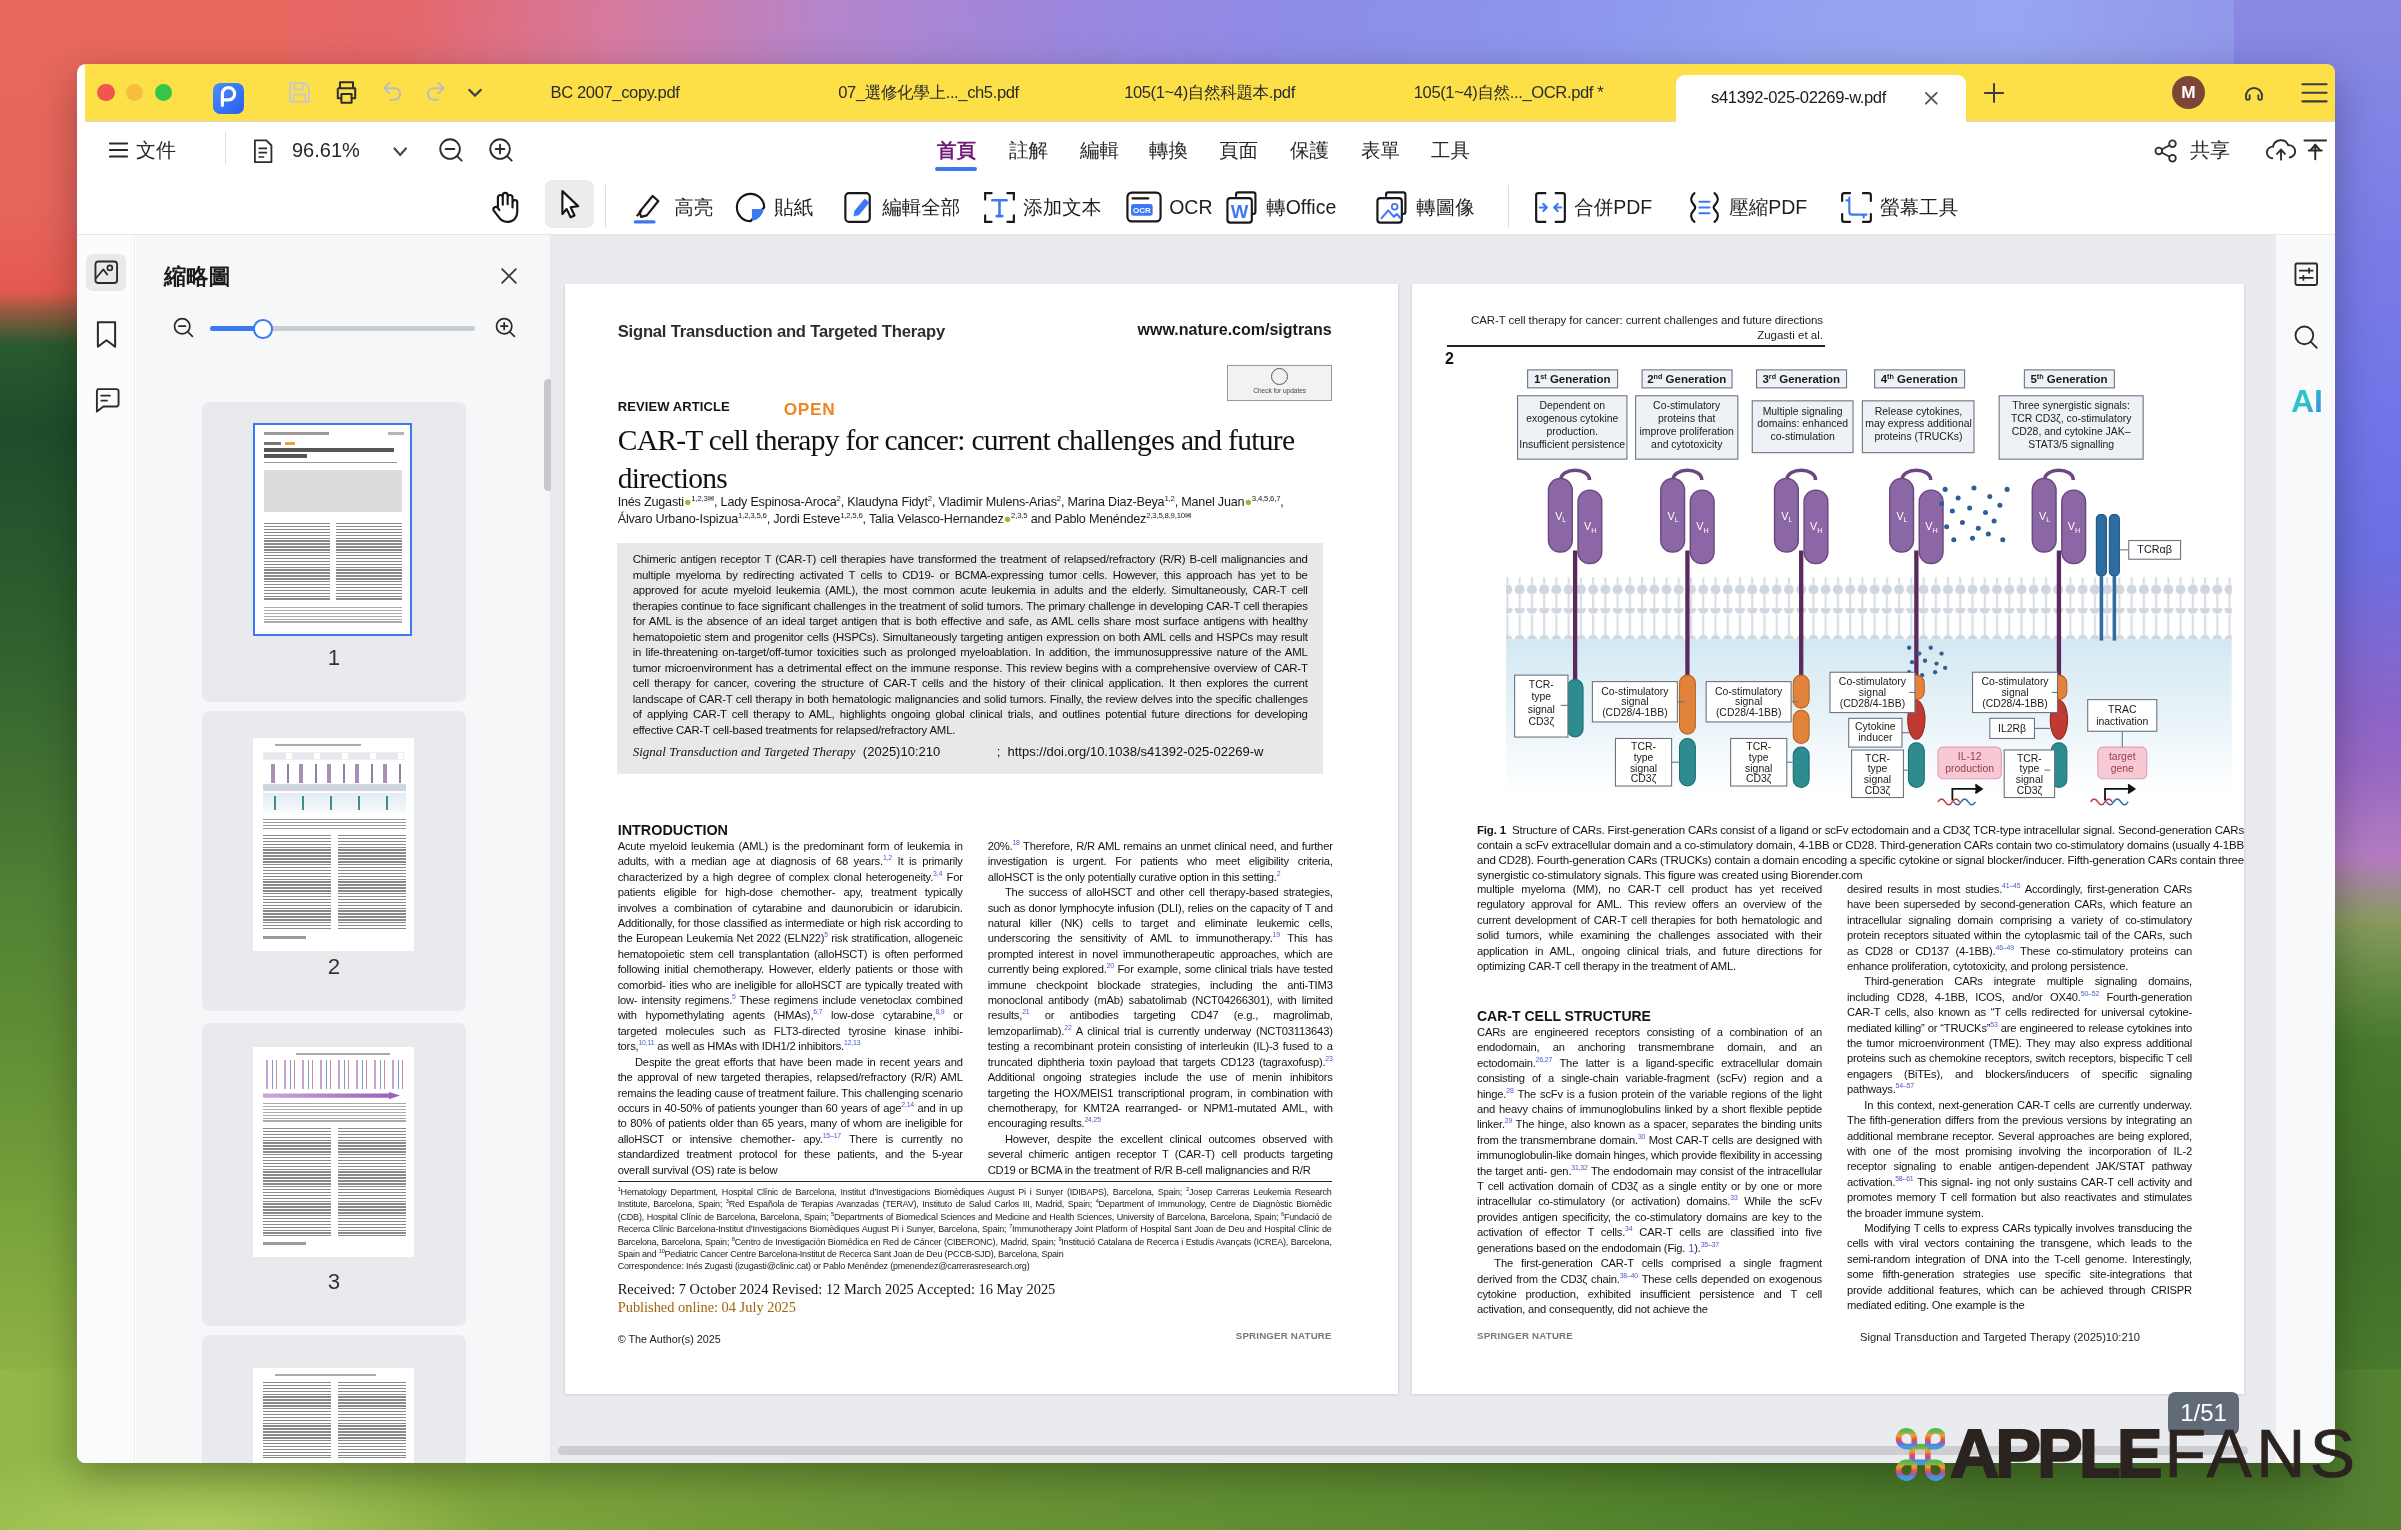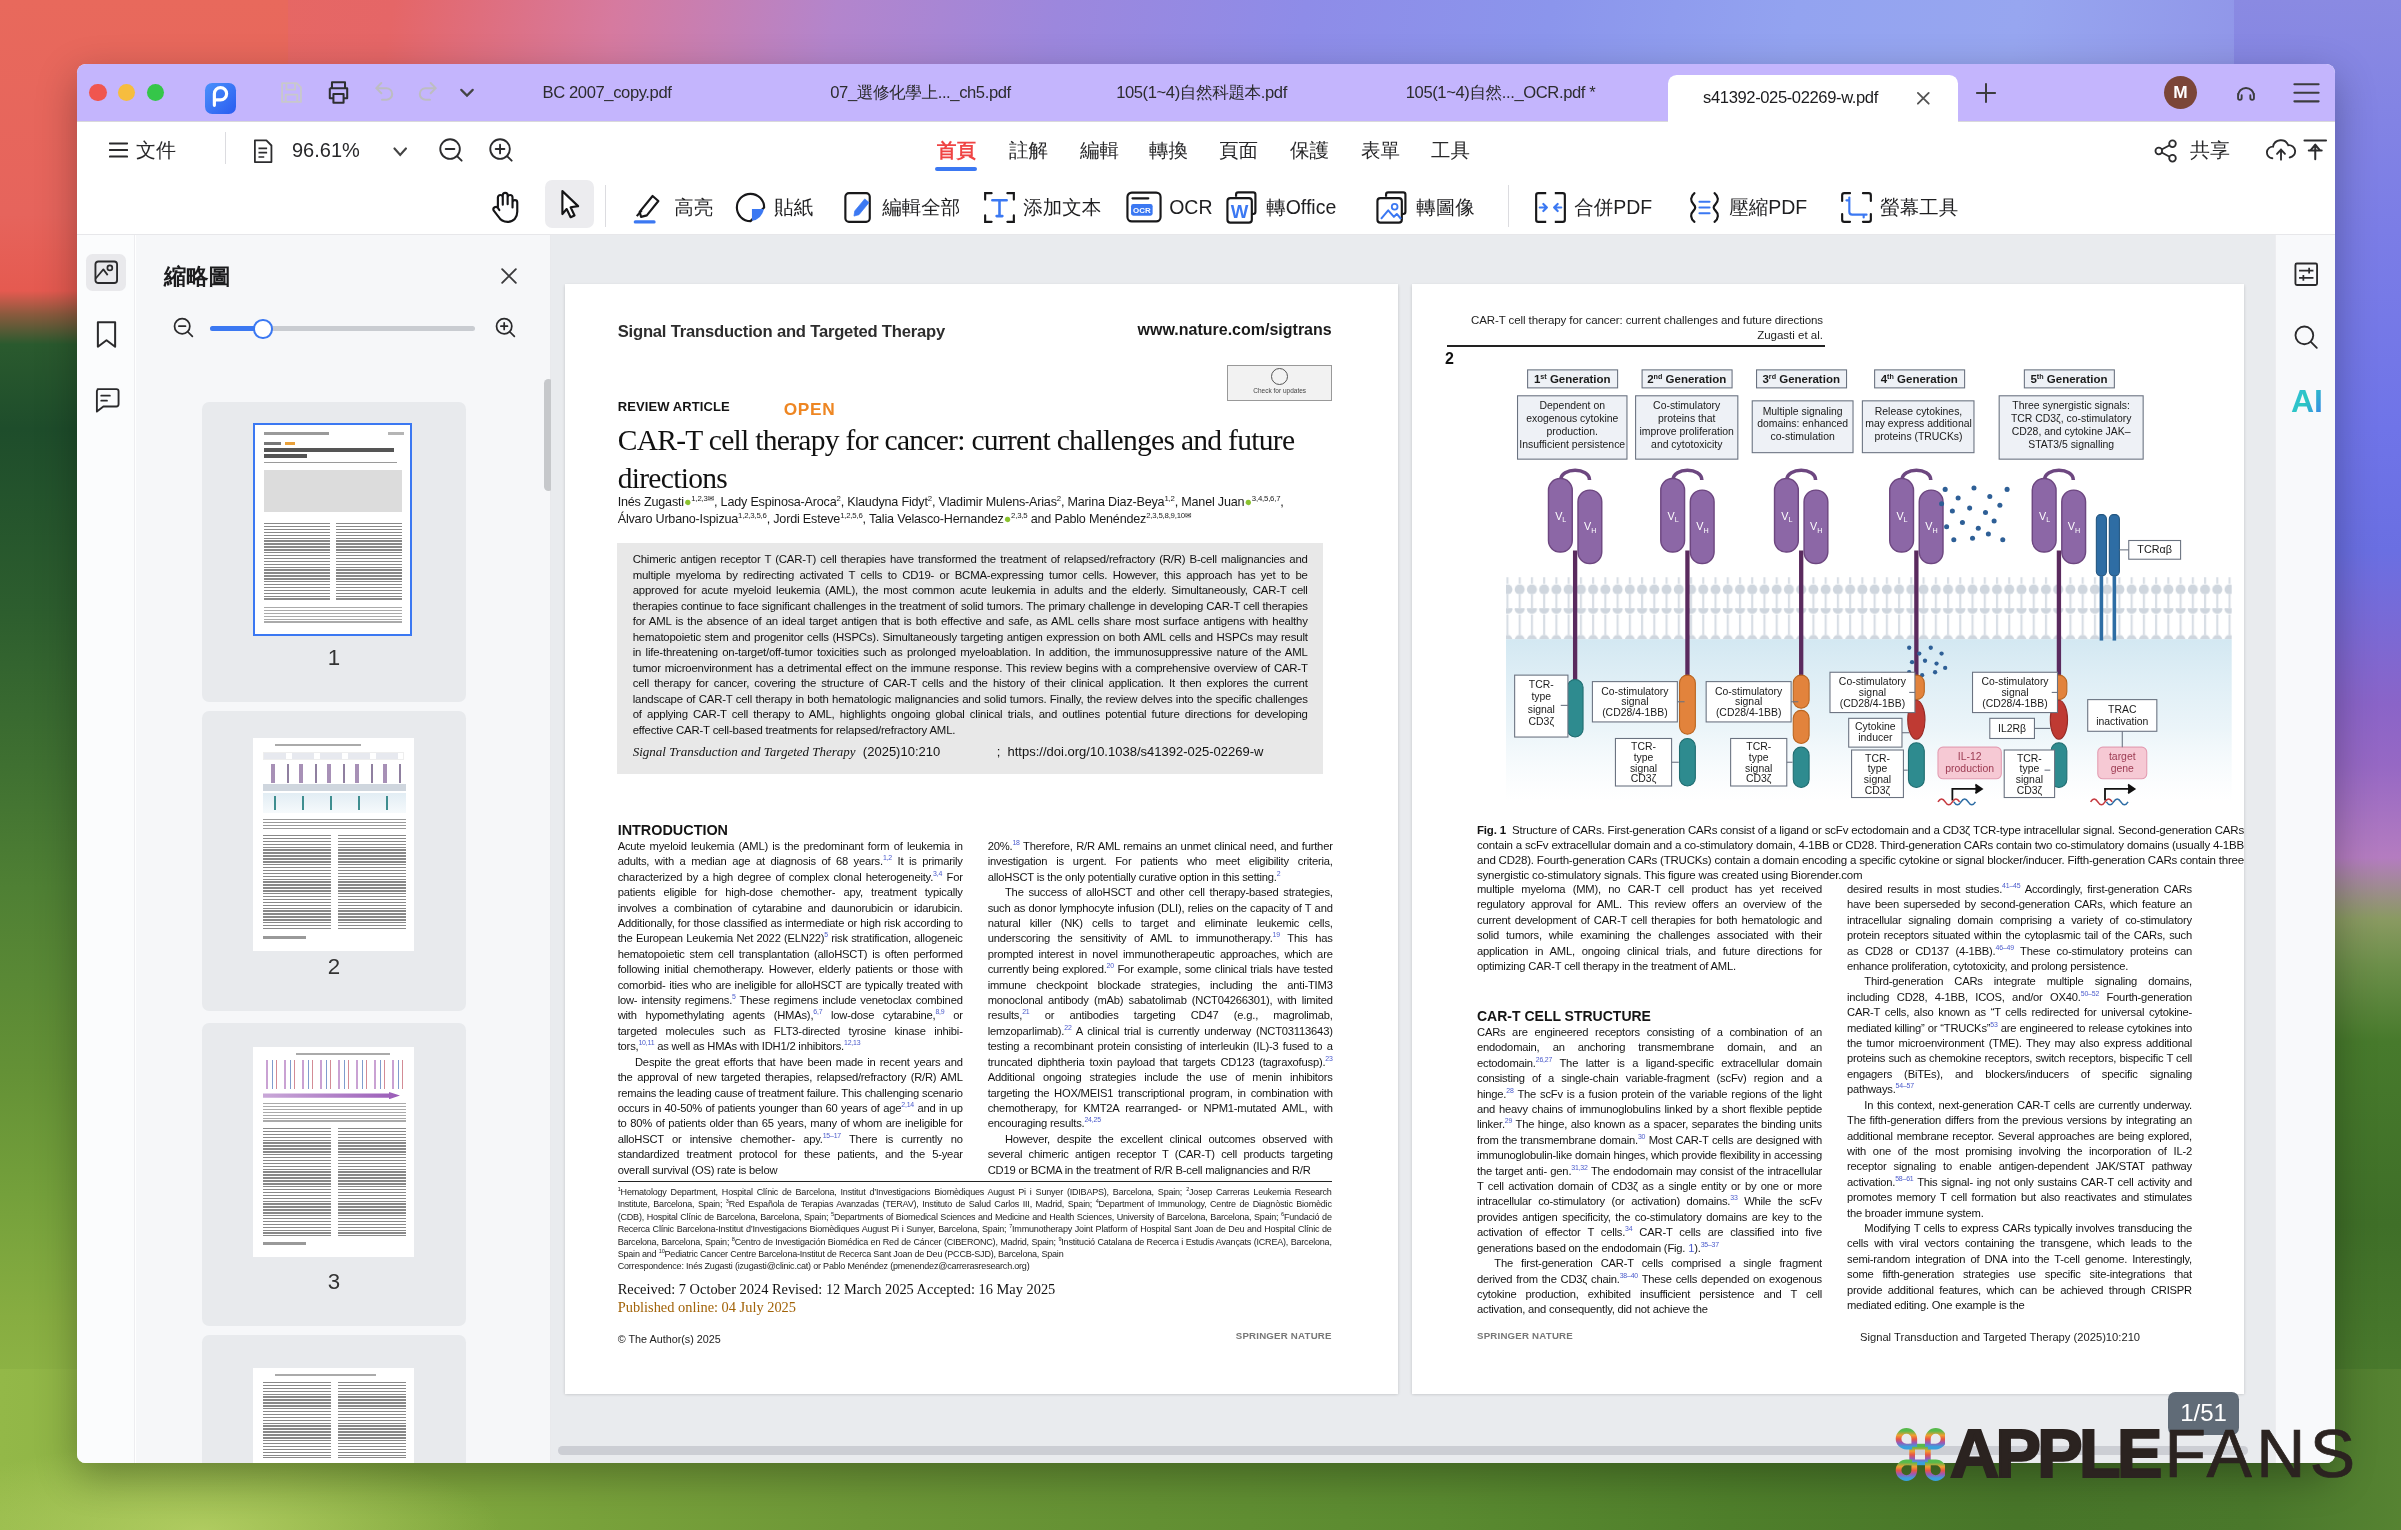--- a/index.html
+++ b/index.html
@@ -14,36 +14,36 @@
 #wp-left { left:0; top:0; width:288px; height:1531px;
   background:linear-gradient(to bottom,#e8695c 0%,#e6645c 14%,#e55a50 19%,#8c5a3e 20.5%,#2a5a2e 22.5%,#1e4d2b 28%,#2d5e2e 40%,#3f7031 50%,#4f8034 58%,#649136 70%,#74a03b 78%,#87ad41 86%,#93b848 94%,#9fc052 100%);}
 #wp-bottom { left:0, top:1369px; left:0; top:1369px; width:2401px; height:161px;
   background:linear-gradient(to right,#93b848 0%,#88ae41 12%,#79a23b 24%,#6d9737 36%,#639033 48%,#5a8a30 60%,#4f7f2b 72%,#487629 84%,#4a782b 94%,#568332 100%);}
 #wp-glow { left:0; top:1441px; width:505px; height:89px;
   background:radial-gradient(ellipse at 40% 100%, rgba(205,225,120,.55), rgba(205,225,120,0) 70%);}
 
 #win { position:absolute; left:77px; top:64px; width:2258px; height:1399px;
   border-radius:8.6px; background:#fff; overflow:hidden;
   box-shadow:0 13px 40px rgba(0,0,0,.30); }
-#tabbar { position:absolute; left:0; top:0; width:2258px; height:58px; background:#c4b5fd; border-bottom:0.7px solid #d9d9db;}
+#tabbar { position:absolute; left:8px; top:0; width:2258px; height:58px; background:#fde047; border-bottom:0.7px solid #d9d9db;}
 .tl { position:absolute; top:20px; width:17.3px; height:17.3px; border-radius:50%; }
 #tl-r { left:12.3px; background:#f0564f; }
 #tl-y { left:41px; background:#f6bd3e; }
 #tl-g { left:70px; background:#35c649; }
 #appicon { position:absolute; left:128px; top:19px; width:31px; height:31px; border-radius:7.2px;
   background:linear-gradient(135deg,#4a90fb,#2a5cf0); }
 .tbico { position:absolute; top:14.4px; }
 .tabtitle { position:absolute; top:0; height:58px; line-height:58px; font-size:16.6px; letter-spacing:-0.4px; color:#2c2c2e; text-align:center; white-space:nowrap;}
 #activetab { position:absolute; left:1591px; top:10.8px; width:290px; height:47px; background:#fff; border-radius:8.6px 8.6px 0 0;padding-left:32px; }
 #activetab .tt { position:absolute; left:0; top:0; width:245px; text-align:center; height:47px; line-height:45px; font-size:16.6px; letter-spacing:-0.4px; color:#1b1b1d; }
 #avatar { position:absolute; left:2087px; top:11.5px; width:33px; height:33px; border-radius:50%; background:#7b4638; color:#fff; font-size:17.3px; font-weight:bold; text-align:center; line-height:33px;}
 
 #menurow { position:absolute; left:0; top:58px; width:2258px; height:56px; background:#fff; }
 .mitem { position:absolute; top:0; height:56px; line-height:56px; font-size:19.5px; color:#28282a; text-align:center; width:65px;}
-.mitem.act { color:#ef4444; font-weight:bold;}
+.mitem.act { color:#701a75; font-weight:bold;}
 #mline { position:absolute; left:858px; top:45px; width:42px; height:4.3px; border-radius:2.2px; background:#3b78f2;}
 
 #toolrow { position:absolute; left:0; top:115px; width:2258px; height:56px; background:#fff; border-bottom:0.7px solid #e7e7ea;}
 .tool { position:absolute; top:0; height:56px; display:flex; align-items:center; }
 .tool .lbl { font-size:19.5px; color:#1f1f21; margin-left:7.2px; white-space:nowrap;}
 .vsep { position:absolute; top:5.8px; width:0.7px; height:42px; background:#dcdce0; }
 
 #iconstrip { position:absolute; left:0; top:171px; width:58px; height:1228px; background:#fbfcfd; border-right:0.7px solid #ededf0;}
 #panel { position:absolute; left:59px; top:171px; width:415px; height:1228px; background:#f6f7f9; border-right:0.7px solid #e8e9ec; }
 #docarea { position:absolute; left:474px; top:171px; width:1724px; height:1228px; background:#e9ebee; }

